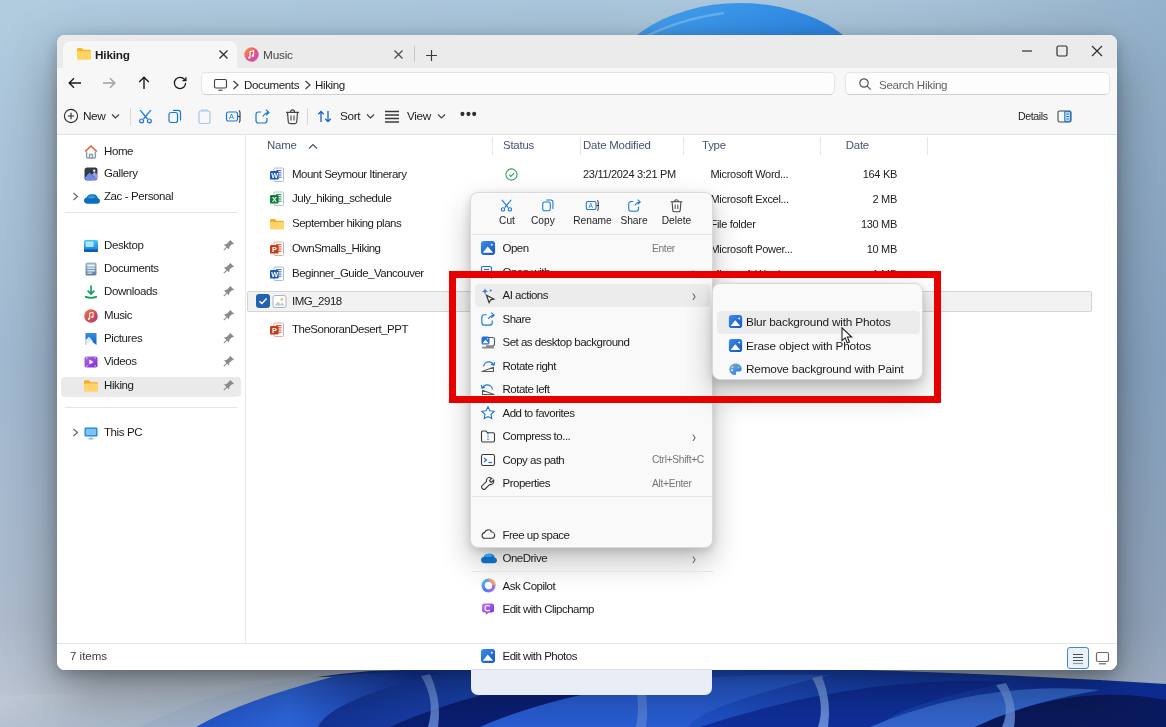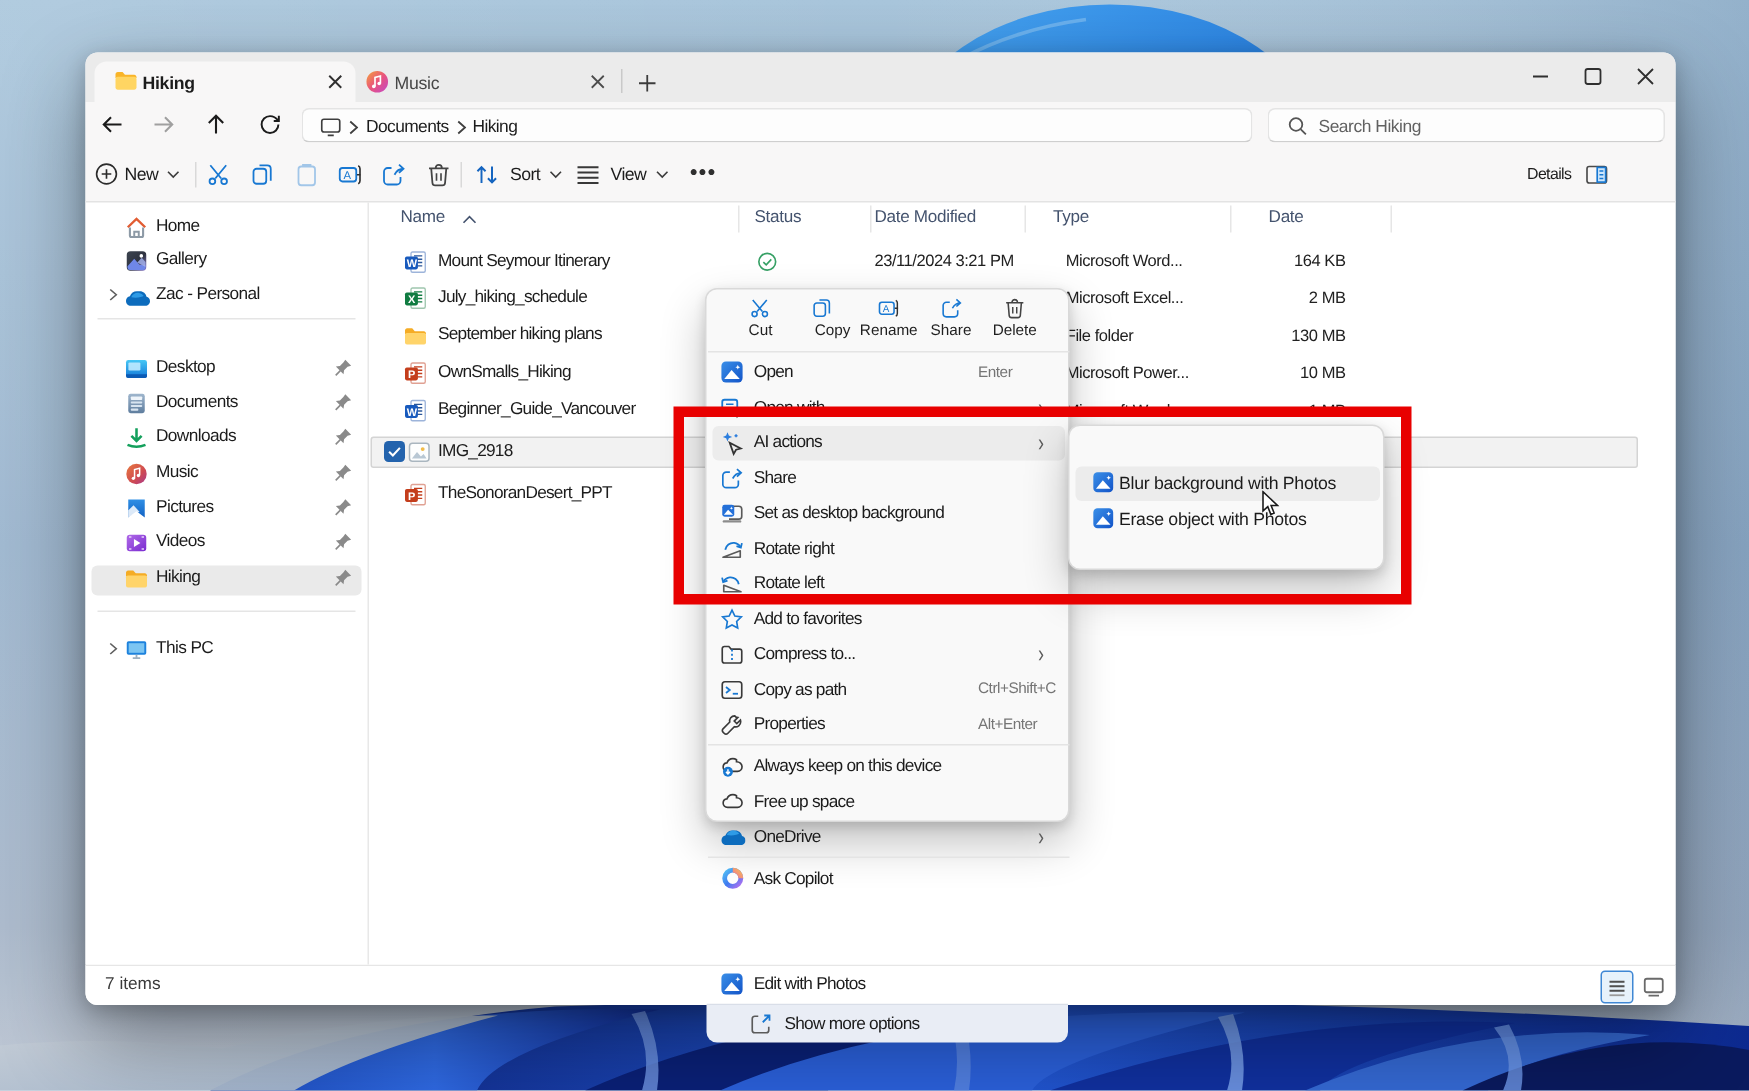--- a/index.html
+++ b/index.html
@@ -516,21 +516,21 @@
     <svg class="ab" style="left:28px;top:5px" width="15" height="15" viewBox="0 0 17 17">
         <path d="M3.2 2.2 10.5 11M13.8 2.2 6.5 11" stroke="#1878d2" stroke-width="1.2"></path>
         <circle cx="4.6" cy="12.9" r="1.9" fill="none" stroke="#1878d2" stroke-width="1.2"></circle>
         <circle cx="12.4" cy="12.9" r="1.9" fill="none" stroke="#1878d2" stroke-width="1.2"></circle>
       </svg>
     <div class="ab" style="left:23.5px;top:22px;width:25px;text-align:center;font-size:10.2px;color:#1f1f1f">Cut</div>
     <svg class="ab" style="left:70px;top:5px" width="15" height="15" viewBox="0 0 17 17">
         <rect x="2" y="4.5" width="8.5" height="10" rx="2" fill="none" stroke="#1878d2" stroke-width="1.2"></rect>
         <path d="M6 2.3h5.2c1.3 0 2.3 1 2.3 2.3v7.9" fill="none" stroke="#1878d2" stroke-width="1.2"></path>
       </svg>
-    <div class="ab" style="left:60px;top:22px;width:36px;text-align:right;font-size:10.2px;color:#1f1f1f">Copy</div>
+    <div class="ab" style="left:60px;top:22px;width:36px;text-align:left;font-size:10.2px;color:#1f1f1f">Copy</div>
     <svg class="ab" style="left:114px;top:5px" width="15" height="15" viewBox="0 0 17 17">
         <rect x="1.5" y="4" width="11" height="9" rx="1.8" fill="none" stroke="#1878d2" stroke-width="1.2"></rect>
         <text x="4" y="11" font-size="7.5" fill="#1878d2" font-family="Liberation Sans">A</text>
         <path d="M13.8 2.5c.9.4 1.2 1 1.2 2v8c0 1-.3 1.6-1.2 2M13 8.5h2.6" stroke="#303030" stroke-width="1.1" fill="none"></path>
       </svg>
     <div class="ab" style="left:94px;top:22px;width:55px;text-align:center;font-size:10.2px;color:#1f1f1f">Rename</div>
     <svg class="ab" style="left:155.5px;top:5px" width="15" height="15" viewBox="0 0 17 17">
         <path d="M7 4H4.5C3.1 4 2 5.1 2 6.5v6C2 13.9 3.1 15 4.5 15h6c1.4 0 2.5-1.1 2.5-2.5V10" fill="none" stroke="#1878d2" stroke-width="1.2"></path>
         <path d="M9 8.5c1.5-3 3-4 6-4M12 1.8l3 2.7-3 2.7" fill="none" stroke="#1878d2" stroke-width="1.2"></path>
       </svg>
@@ -648,30 +648,20 @@
   <div class="mi" style="top:278.8px">
       <span class="lb">Properties</span>
       <span class="ic">
         <svg width="16" height="16" viewBox="0 0 16 16">
           <path d="M9.8 2.2a3.4 3.4 0 0 0-3.3 4.2L2 10.9c-.6.6-.6 1.6 0 2.2l.9.9c.6.6 1.6.6 2.2 0l4.5-4.5a3.4 3.4 0 0 0 4.2-3.3c0-.4-.1-.8-.2-1.2l-2.4 2.4-1.7-1.7 2.4-2.4c-.4-.1-.8-.2-1.2-.2z" fill="none" stroke="#3a3a3a" stroke-width="1.1"></path>
         </svg>
       </span>
       <span class="sc">Alt+Enter</span>
     </div>
   <div class="msep" style="top:302.6px"></div>
-  <div class="mi" style="top:306.8px">
-      <span class="ic">
-        <svg width="17" height="17" viewBox="0 0 17 17">
-          <path d="M11 4.8c2 0 3.7 1.5 3.7 3.4 0 1.7-1.3 3-3 3H5c-1.6 0-2.9-1.2-2.9-2.8 0-1.5 1.1-2.7 2.5-2.8.6-1.7 2.2-2.9 4-2.9.9 0 1.7.3 2.4.8z" fill="none" stroke="#3a3a3a" stroke-width="1.1"></path>
-          <circle cx="5.3" cy="11.5" r="3.3" fill="#1878d2"></circle>
-          <path d="M5.3 9.8v3M4 11.6l1.3 1.3 1.3-1.3" stroke="#fff" stroke-width="1" fill="none"></path>
-        </svg>
-      </span>
-      <span class="lb">Always keep on this device</span>
-    </div>
   <div class="mi" style="top:330.3px">
       <span class="ic">
         <svg width="17" height="17" viewBox="0 0 17 17">
           <path d="M11 5.8c2 0 3.7 1.5 3.7 3.4 0 1.7-1.3 3-3 3H5c-1.6 0-2.9-1.2-2.9-2.8 0-1.5 1.1-2.7 2.5-2.8.6-1.7 2.2-2.9 4-2.9.9 0 1.7.3 2.4.8z" fill="none" stroke="#3a3a3a" stroke-width="1.1"></path>
         </svg>
       </span>
       <span class="lb">Free up space</span>
     </div>
   <div class="mi" style="top:353.8px">
       <span class="ic">
@@ -697,57 +687,71 @@
               <stop offset="0" stop-color="#f7c948"></stop>
               <stop offset="1" stop-color="#ef6a9b"></stop>
             </linearGradient>
           </defs>
           <path d="M8.5 1.5a7 7 0 1 1 0 14 7 7 0 0 1 0-14zm0 3.2a3.8 3.8 0 1 0 0 7.6 3.8 3.8 0 0 0 0-7.6z" fill="url(#cpl)"></path>
           <path d="M8.5 1.5a7 7 0 0 1 7 7h-3.2a3.8 3.8 0 0 0-3.8-3.8z" fill="url(#cpl2)"></path>
         </svg>
       </span>
       <span class="lb">Ask Copilot</span>
     </div>
+  <div class="mi" style="top:404.8px">
+      <span class="ic">
+        <svg width="16" height="16" viewBox="0 0 16 16">
+          <defs>
+            <linearGradient id="clc" x1="0" y1="0" x2="1" y2="1">
+              <stop offset="0" stop-color="#d077f2"></stop>
+              <stop offset="1" stop-color="#6e30d9"></stop>
+            </linearGradient>
+          </defs>
+          <path d="M2 4.5C2 3.4 2.9 2.5 4 2.5h8c1.1 0 2 .9 2 2v5c0 1.1-.9 2-2 2H9l-3.4 2.3.4-2.3H4c-1.1 0-2-.9-2-2z" fill="url(#clc)"></path>
+          <path d="M9.8 5.5c-.5-.6-1.3-1-2.1-1C6.2 4.5 5 5.7 5 7.2s1.2 2.7 2.7 2.7c.8 0 1.6-.4 2.1-1" fill="none" stroke="#fff" stroke-width="1.1"></path>
+        </svg>
+      </span>
+      <span class="lb">Edit with Clipchamp</span>
+    </div>
   <div class="mi" style="top:451.8px">
       <span class="ic">
         <svg width="16" height="16" viewBox="0 0 17 17">
           <use href="#mph"></use>
         </svg>
       </span>
       <span class="lb">Edit with Photos</span>
     </div>
   <div class="ab" style="left:0;top:476px;width:241px;height:26px;background:#e9edf5;border-top:1px solid #d9dee8;border-radius:0 0 7px 7px"></div>
-  <div class="mi" style="top:478px">
-      <span class="ic" style="left:24px">
-        <svg width="15" height="15" viewBox="0 0 15 15">
-          <path d="M5.5 2.5H3.2C2.3 2.5 1.5 3.3 1.5 4.2v7.6c0 .9.8 1.7 1.7 1.7h7.6c.9 0 1.7-.8 1.7-1.7V9.5" fill="none" stroke="#5a5a5a" stroke-width="1.1"></path>
-          <path d="M8.5 6.5 13 2M9.5 2H13v3.5" fill="none" stroke="#1878d2" stroke-width="1.2"></path>
-        </svg>
-      </span>
-      <span class="lb" style="left:48px">Show more options</span>
-    </div>
 </div>
 
 <div class="menu" id="smenu" style="left:712px;top:283px;width:211px;height:97px;font-size:12px">
   <div class="ab" style="left:4px;top:26.5px;width:203px;height:23px;background:#ececec;border-radius:4px"></div>
   <div class="mi" style="top:26.4px;width:203px">
       <span class="ic" style="left:10px">
         <svg width="15" height="15" viewBox="0 0 17 17">
           <use href="#mph"></use>
         </svg>
       </span>
       <span class="lb" style="left:29px;font-size:11.8px;letter-spacing:-.2px">Blur background with Photos</span>
     </div>
   <div class="mi" style="top:50px;width:203px">
       <span class="ic" style="left:10px">
         <svg width="15" height="15" viewBox="0 0 17 17">
           <use href="#mph"></use>
         </svg>
       </span>
       <span class="lb" style="left:29px;font-size:11.8px;letter-spacing:-.2px">Erase object with Photos</span>
+    </div>
+  <div class="mi" style="top:73.5px;width:203px">
+      <span class="ic" style="left:10px">
+        <svg width="15" height="15" viewBox="0 0 17 17">
+          <use href="#mpaint"></use>
+        </svg>
+      </span>
+      <span class="lb" style="left:29px;font-size:11.8px;letter-spacing:-.2px">Remove background with Paint</span>
     </div>
 </div>
 
 <div class="ab" style="left:449px;top:271px;width:492px;height:132px;border:7px solid #e80000;z-index:40"></div>
 
 <svg class="ab" style="left:841px;top:327px;z-index:60" width="12" height="18" viewBox="0 0 12 18">
     <path d="M1 .8v12.8l3.2-2.8 2 5.1 2.2-.9-2-5h4.3z" fill="#fff" stroke="#1a1a1a" stroke-width="1.05"></path>
   </svg>
 
 </body></html>

